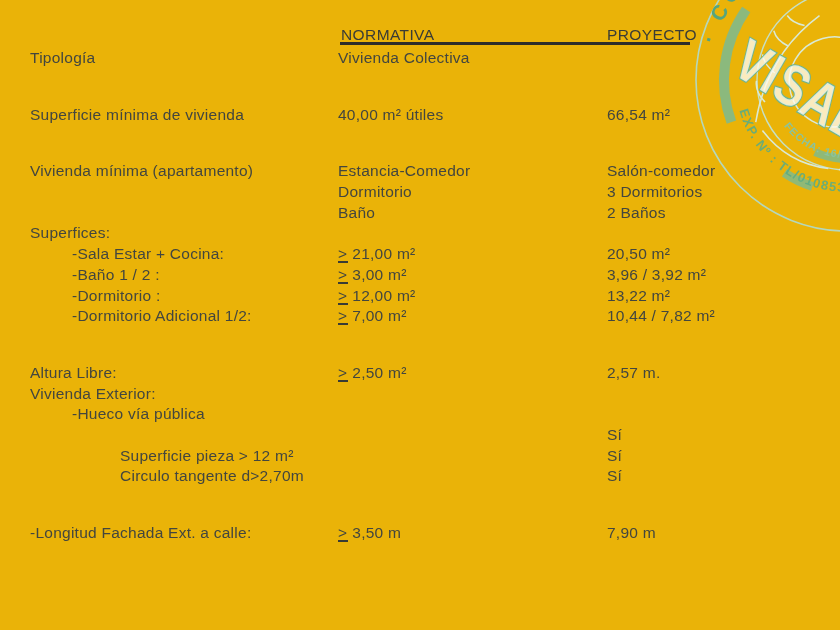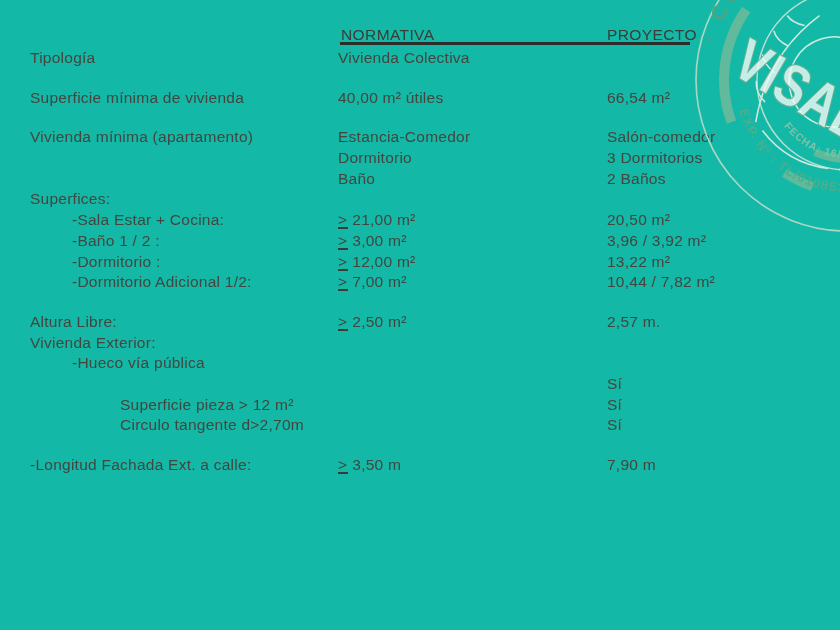--- a/index.html
+++ b/index.html
@@ -2,37 +2,37 @@
 <html><head>
 <meta charset="utf-8">
 <style>
   html,body{margin:0;padding:0;}
   body{
     width:840px;height:630px;overflow:hidden;position:relative;
     background:#ffffff;
     font-family:"Liberation Sans",sans-serif;
     color:#43463f;
   }
-  .page{position:absolute;inset:0;background:#14b8a6;padding-left:12px;}
+  .page{position:absolute;inset:0;background:#eab308;padding-left:12px;}
 
   
   .colhdr{
     position:absolute;top:26px;font-size:15.5px;letter-spacing:.4px;
     color:#3a3c36;white-space:nowrap;
   }
   #hdr-norm{left:341px;}
   #hdr-proj{left:607px;}
   .hdr-rule{
     position:absolute;left:340px;top:41.5px;width:350px;height:3px;
     background:#2d2d2b;
   }
 
   
   #doc-sections{position:absolute;left:30px;top:47px;width:810px;}
-  .section{margin-top:19px;}
+  .section{margin-top:36px;}
   .section:first-child{margin-top:1px;}
   .row{
     position:relative;height:20.7px;line-height:20.7px;
     font-size:15.5px;letter-spacing:.25px;white-space:nowrap;
   }
   .lab{display:inline-block;}
   .ind1{margin-left:42px;}
   .ind2{margin-left:90px;}
   .col{position:absolute;top:0;}
   .norm{left:308px;}

